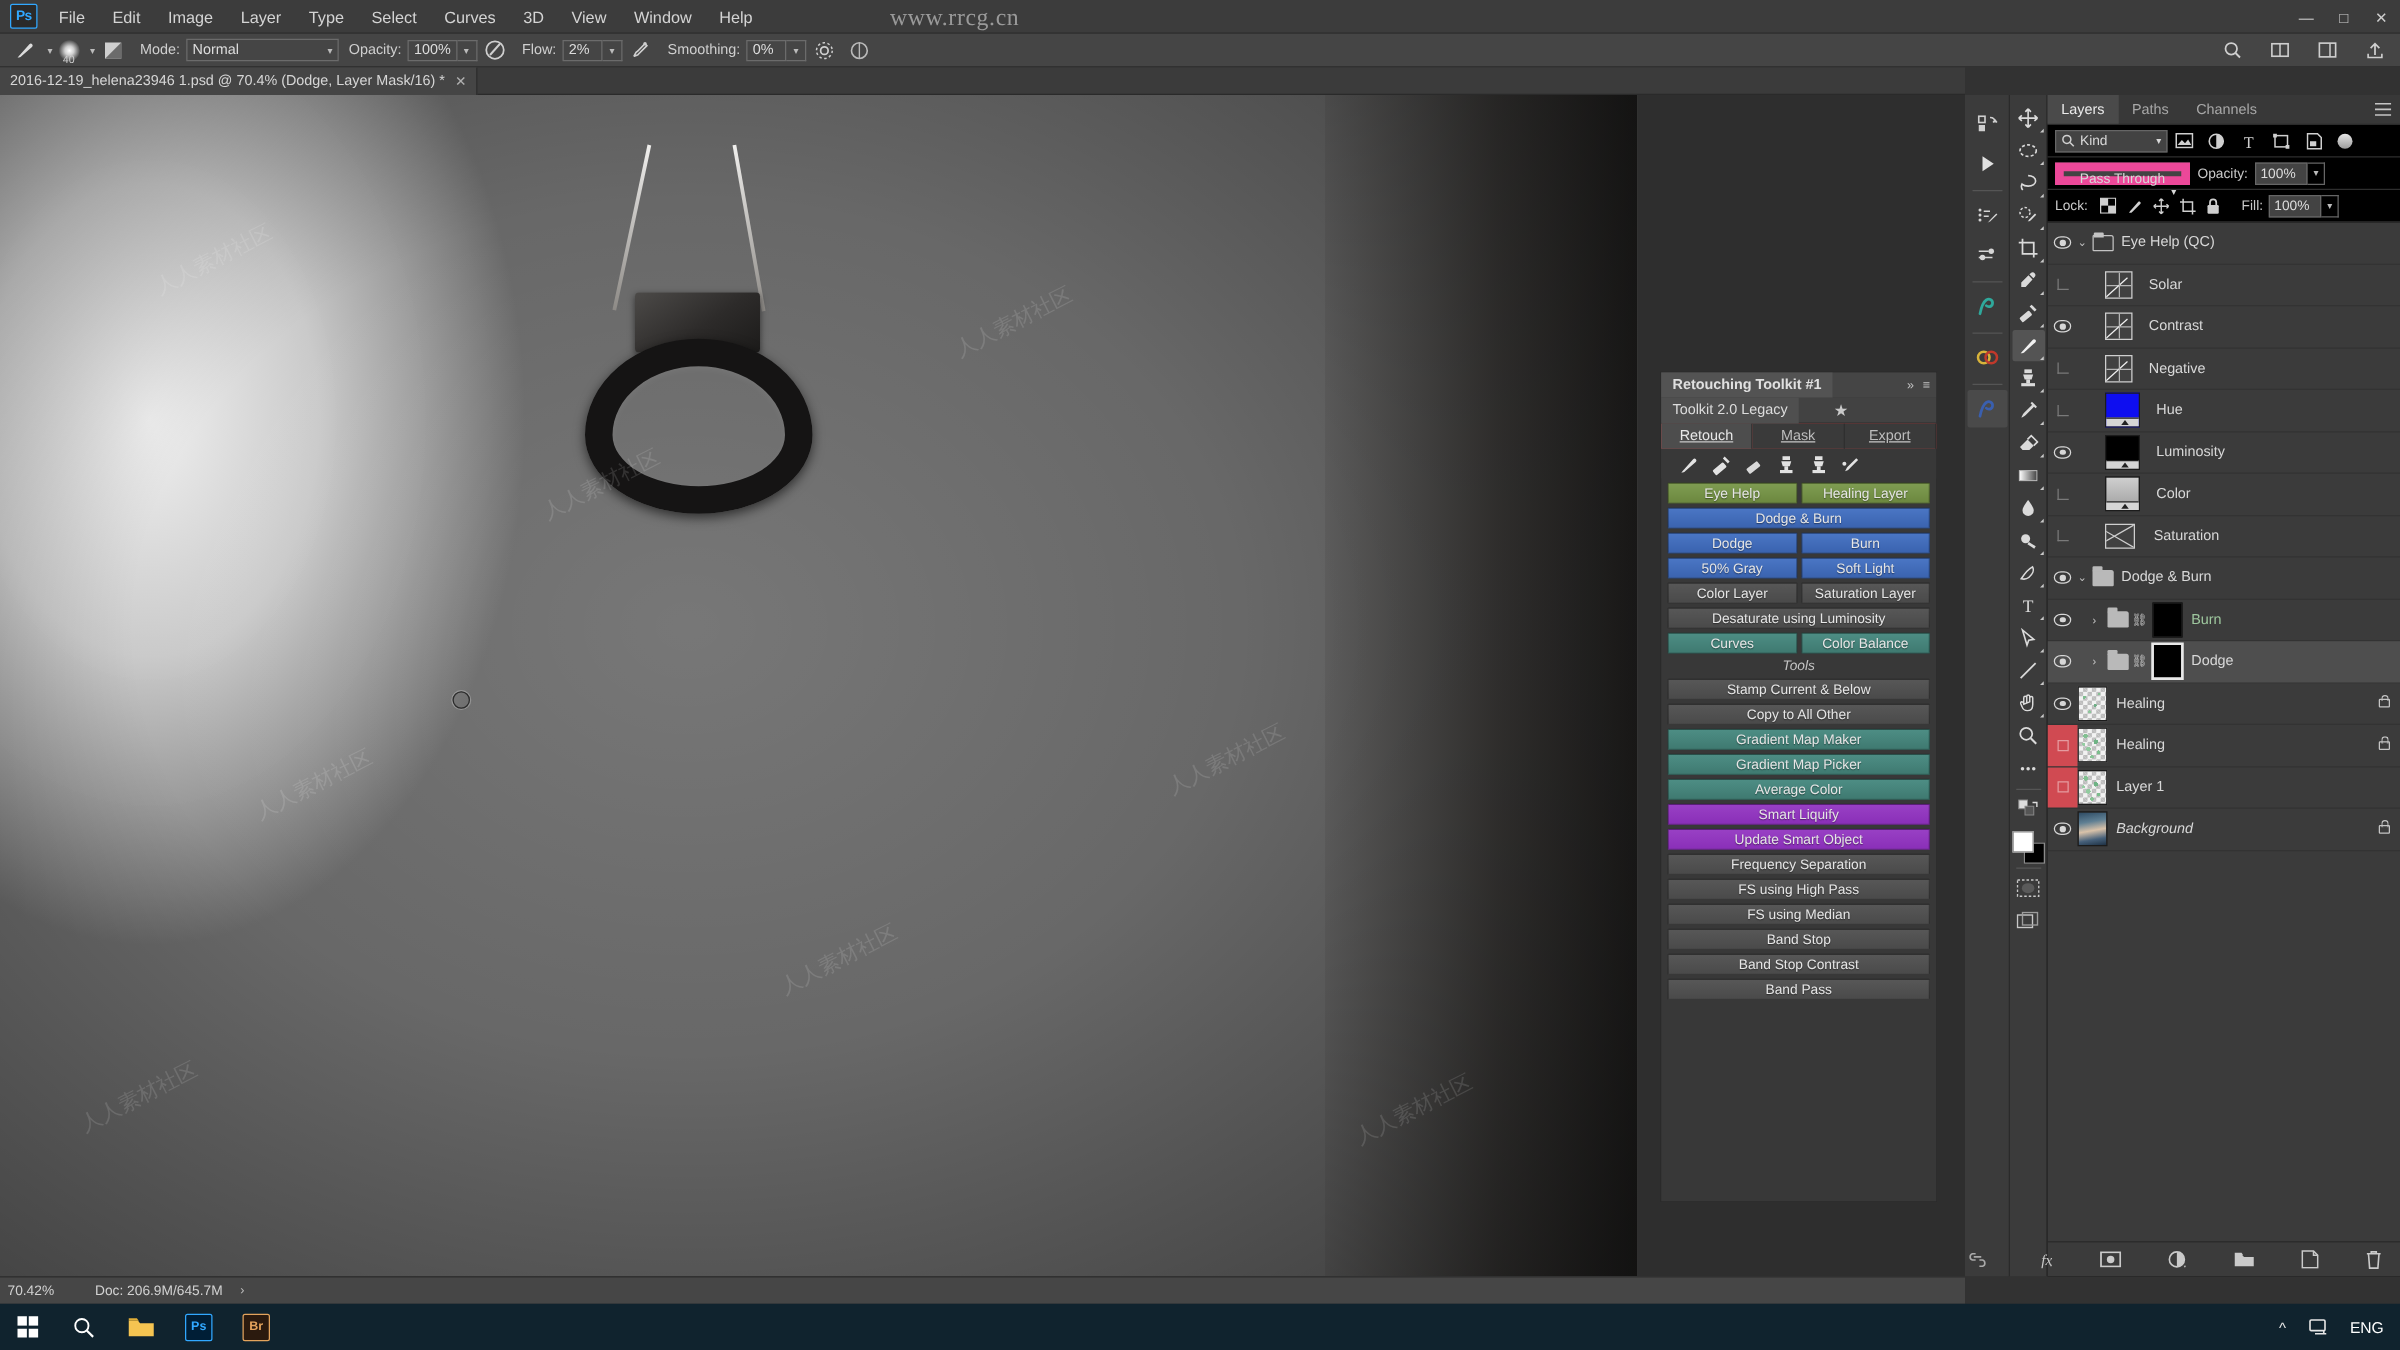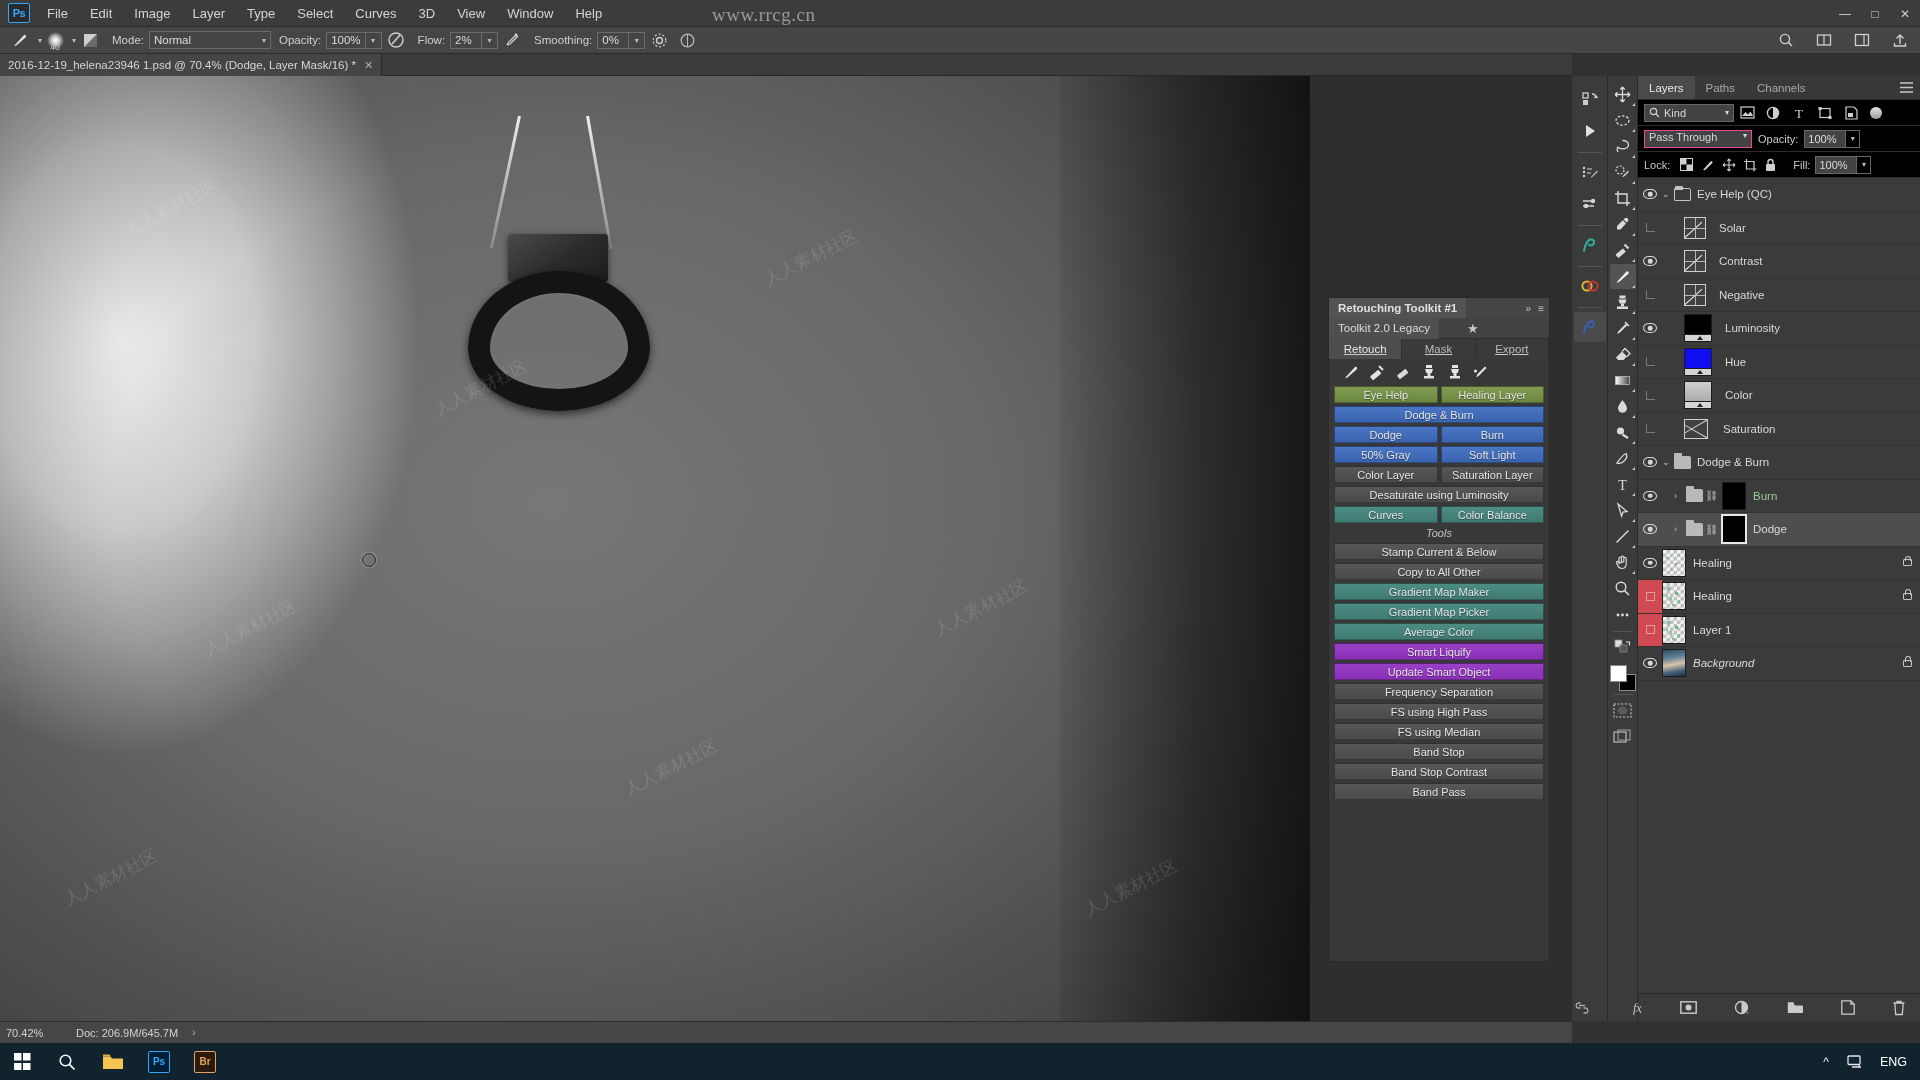--- a/index.html
+++ b/index.html
@@ -259,22 +259,22 @@
   .filter-icon { width: 26px; height: 20px; display:flex; align-items:center; justify-content:center; }
   .lp-toggle {
     width: 12px; height: 12px; border-radius: 50%;
     background: linear-gradient(180deg,#e6e6e6,#9c9c9c); margin-left: 6px;
   }
   .lp-blend {
     height: 26px; display: flex; align-items: center; padding: 0 6px; gap: 6px;
     border-bottom: 1px solid #2e2e2e;
   }
   .blend-select {
-    width: 108px; height: 18px; border: 1px solid #ec4899; background: #434343;
-    display: flex; align-items: flex-start; padding: 0 4px; font-size: 11px; color: #d8d8d8;
+    width: 108px; height: 18px; border: 7px solid #ec4899; background: #434343;
+    display: flex; align-items: center; padding: 0 4px; font-size: 11px; color: #d8d8d8; flex-direction: column;
   }
   .blend-select .caret2 { margin-left: auto; font-size: 8px; }
   .sm-label { font-size: 11px; color: #c9c9c9; }
   .sm-field {
     width: 42px; height: 18px; border: 1px solid #666; background: #434343;
     display: flex; align-items: center; padding: 0 3px; font-size: 11px; color: #ddd;
   }
   .sm-caret { font-size: 8px; color: #bbb; border: 1px solid #666; border-left: none;
     width: 14px; height: 18px; display:flex;align-items:center;justify-content:center; }
   .lp-lock {
@@ -1099,38 +1099,38 @@
           </div>
         <div class="layer-indent"></div>
         <div class="thumb curve">
             <div class="curve-line"></div>
           </div>
         <div class="layer-name" style="margin-left:6px">Negative</div>
       </div>
 
       <div class="layer-row">
         <div class="eye-cell">
+            <div class="corner-mark"></div>
+          </div>
+        <div class="layer-indent"></div>
+        <div class="thumb gradbar" style="background:#0e0ef0">
+            <div class="slider"></div>
+          </div>
+        <div class="layer-name" style="margin-left:6px">Hue</div>
+      </div>
+
+      <div class="layer-row">
+        <div class="eye-cell">
             <div class="eye"></div>
           </div>
         <div class="layer-indent"></div>
         <div class="thumb gradbar" style="background:#000">
             <div class="slider"></div>
           </div>
         <div class="layer-name" style="margin-left:6px">Luminosity</div>
-      </div>
-
-      <div class="layer-row">
-        <div class="eye-cell">
-            <div class="corner-mark"></div>
-          </div>
-        <div class="layer-indent"></div>
-        <div class="thumb gradbar" style="background:#0e0ef0">
-            <div class="slider"></div>
-          </div>
-        <div class="layer-name" style="margin-left:6px">Hue</div>
       </div>
 
       <div class="layer-row">
         <div class="eye-cell">
             <div class="corner-mark"></div>
           </div>
         <div class="layer-indent"></div>
         <div class="thumb gradbar" style="background:linear-gradient(180deg,#cfcfcf,#9e9e9e)">
             <div class="slider"></div>
           </div>

